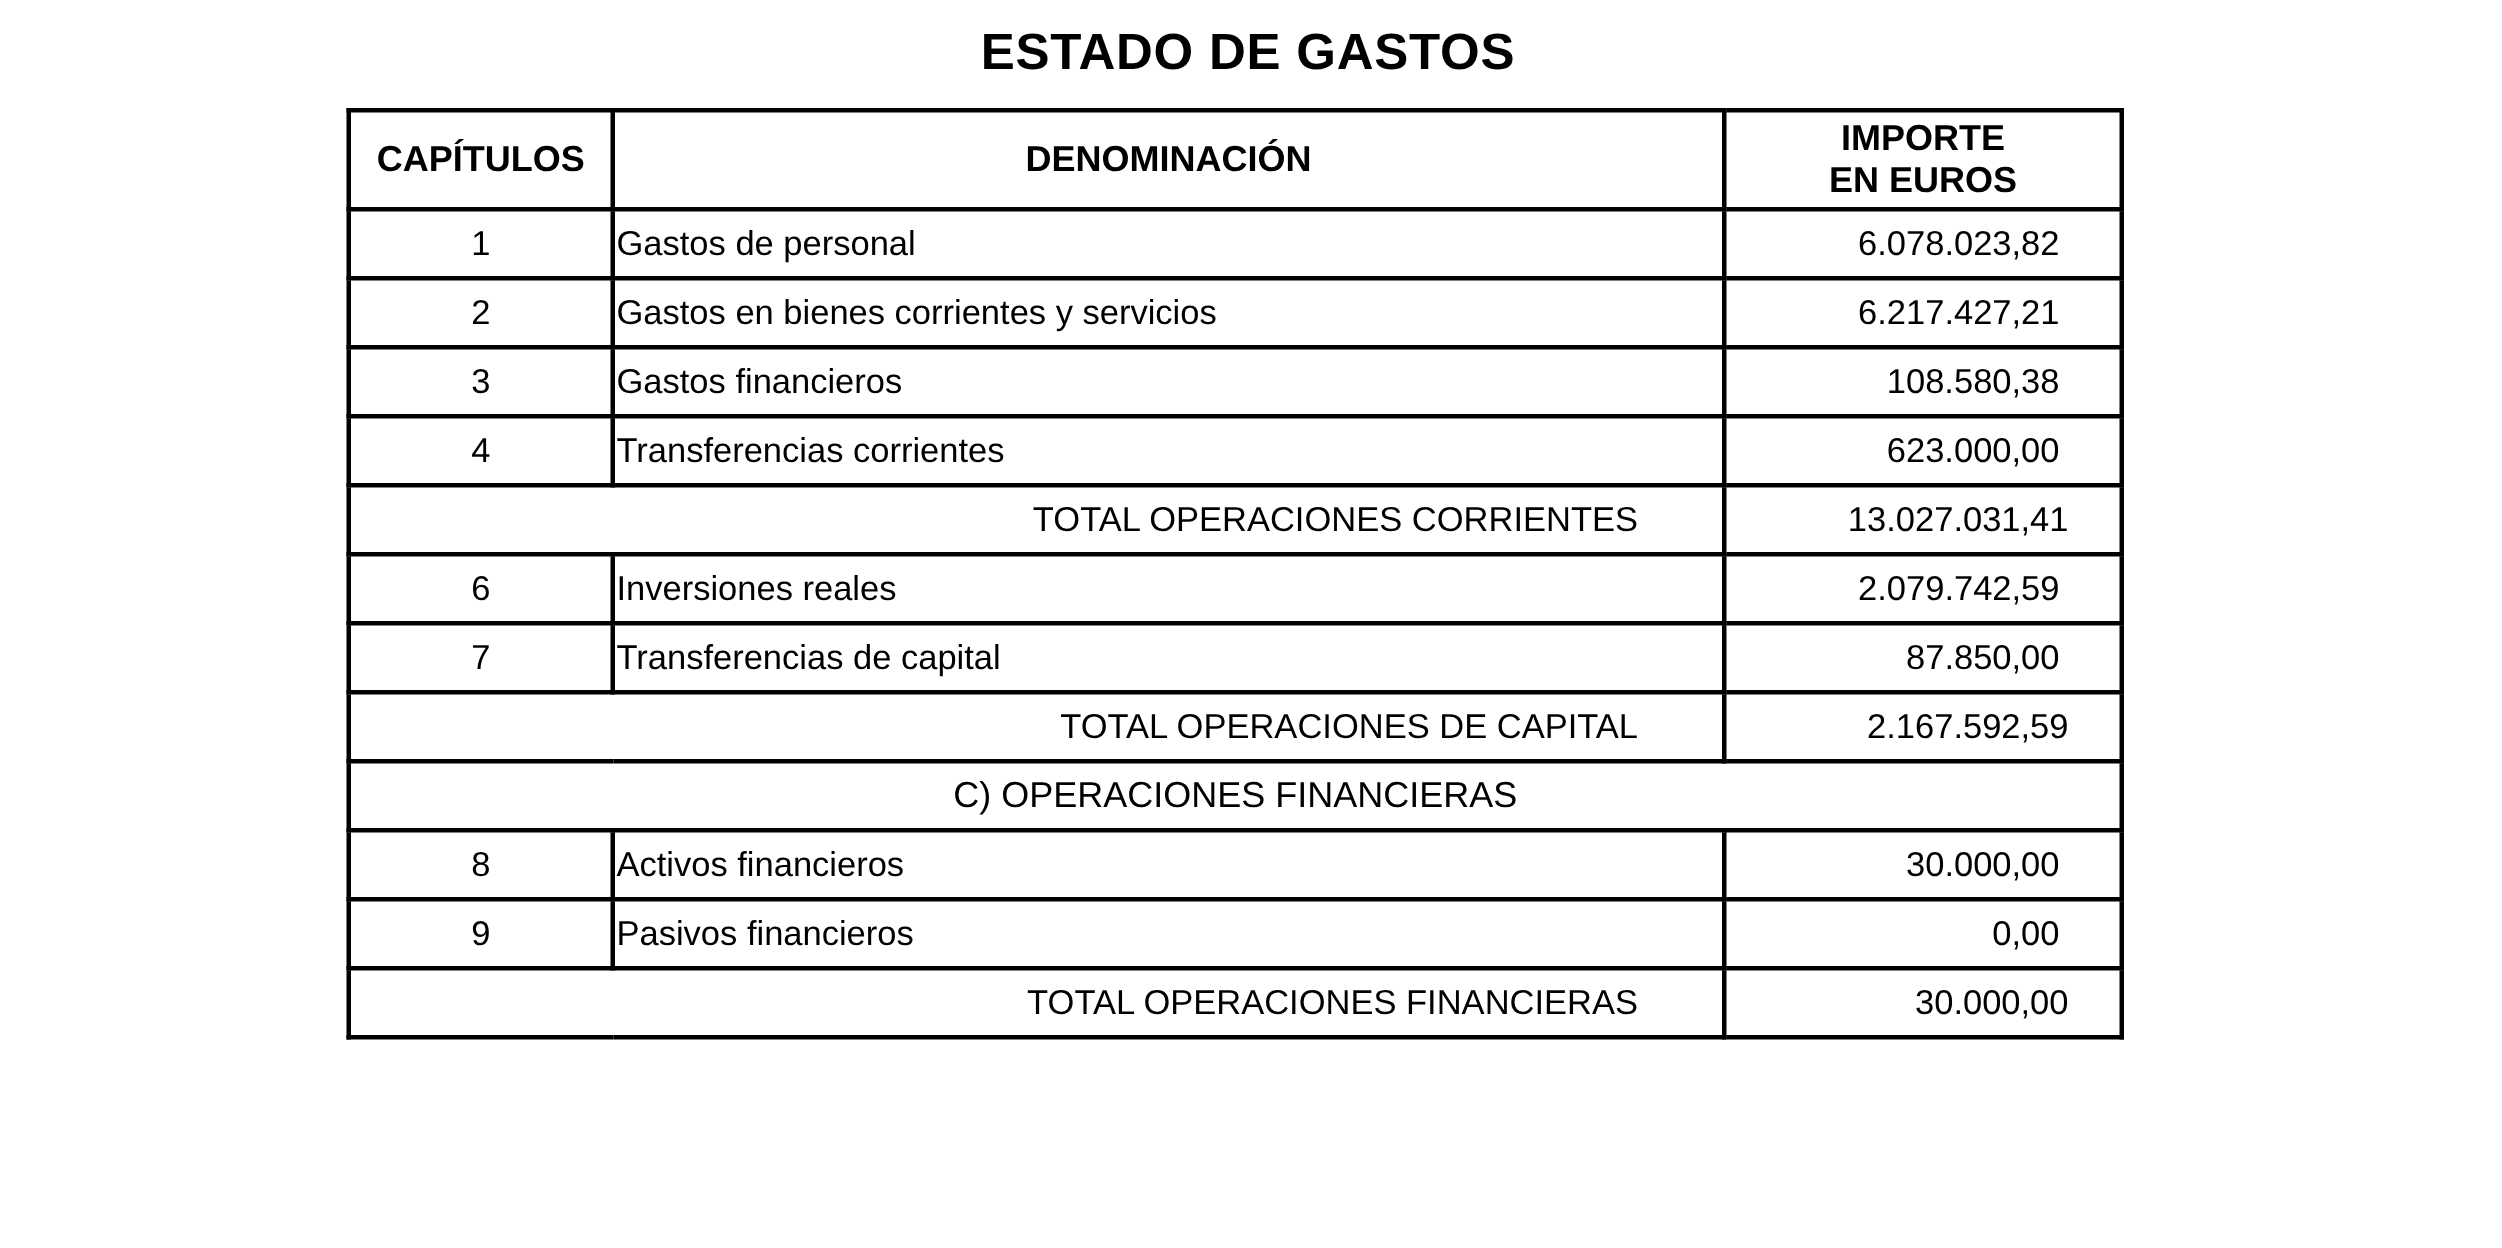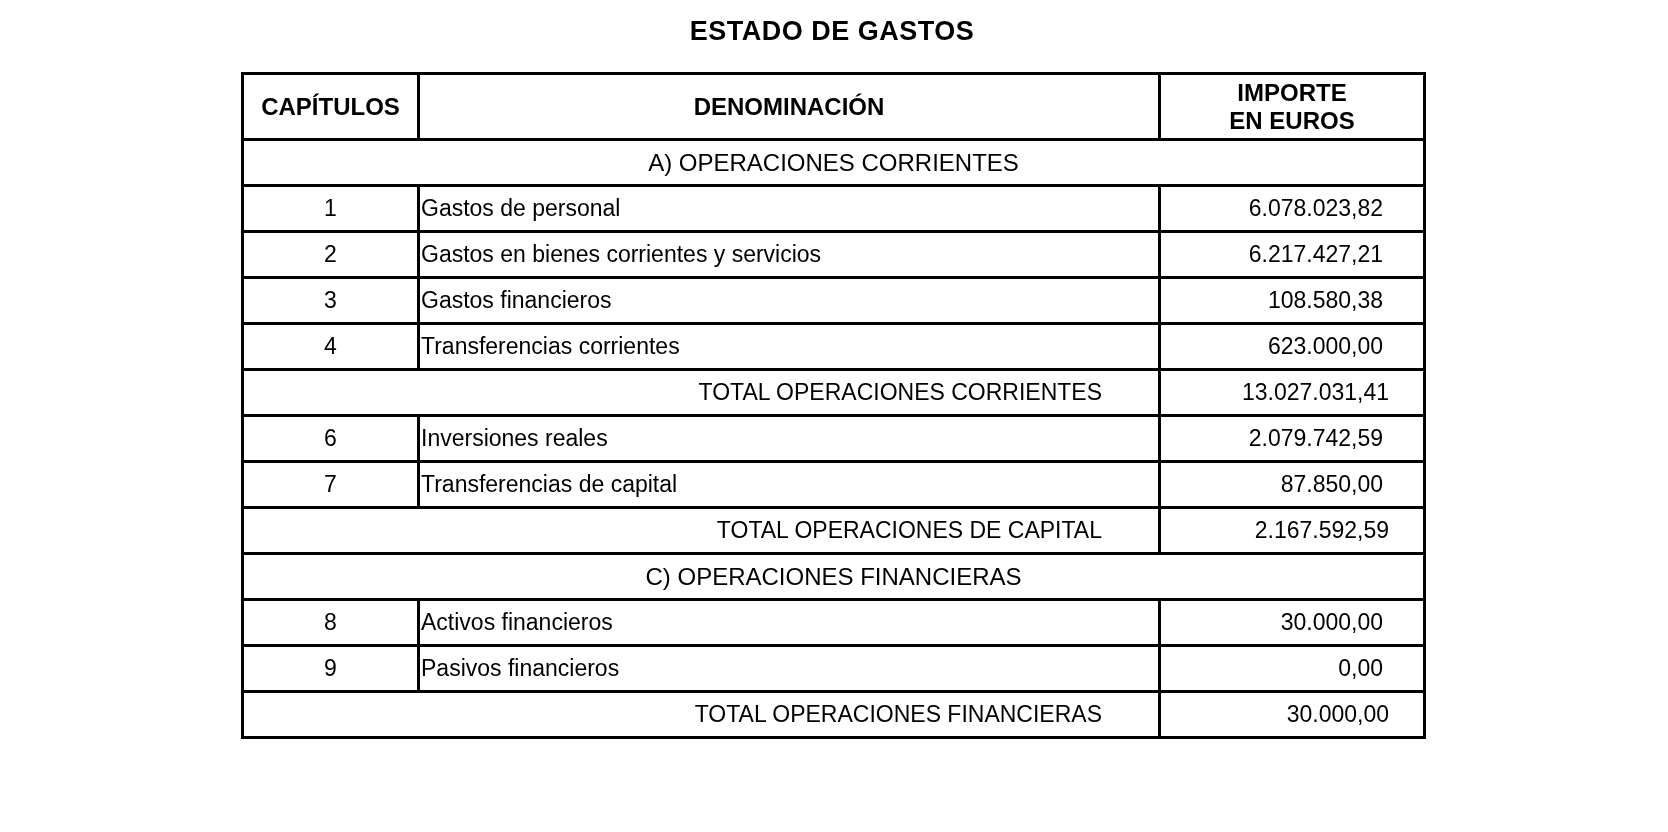--- a/index.html
+++ b/index.html
@@ -11,27 +11,27 @@
     font-family: "Liberation Sans", sans-serif;
     color: #000000;
     position: relative;
   }
   .doc-title {
     position: absolute;
     left: 241px;
     top: 16px;
     width: 1182px;
     text-align: center;
-    font-size: 27px;
+    font-size: 34px;
     font-weight: bold;
     letter-spacing: 0.5px;
   }
   table.gastos {
     position: absolute;
-    left: 241px;
+    left: 231px;
     top: 72px;
     width: 1182px;
     border-collapse: collapse;
     table-layout: fixed;
   }
   table.gastos th, table.gastos td {
     border: 3px solid #000000;
     overflow: hidden;
   }
   col.c-cap { width: 176px; }
@@ -85,23 +85,20 @@
     <tr class="header-row">
       <th>CAPÍTULOS</th>
       <th>DENOMINACIÓN</th>
       <th>
         <span>IMPORTE</span><br>
         <span>EN EUROS</span>
       </th>
     </tr>
   </thead>
   <tbody>
-      <tr class="section-row">
-        <td class="section-cell" colspan="3">A) OPERACIONES CORRIENTES</td>
-      </tr>
       <tr class="data-row">
         <td class="cap-cell">1</td>
         <td class="den-cell">Gastos de personal</td>
         <td class="imp-cell">6.078.023,82</td>
       </tr>
       <tr class="data-row">
         <td class="cap-cell">2</td>
         <td class="den-cell">Gastos en bienes corrientes y servicios</td>
         <td class="imp-cell">6.217.427,21</td>
       </tr>

